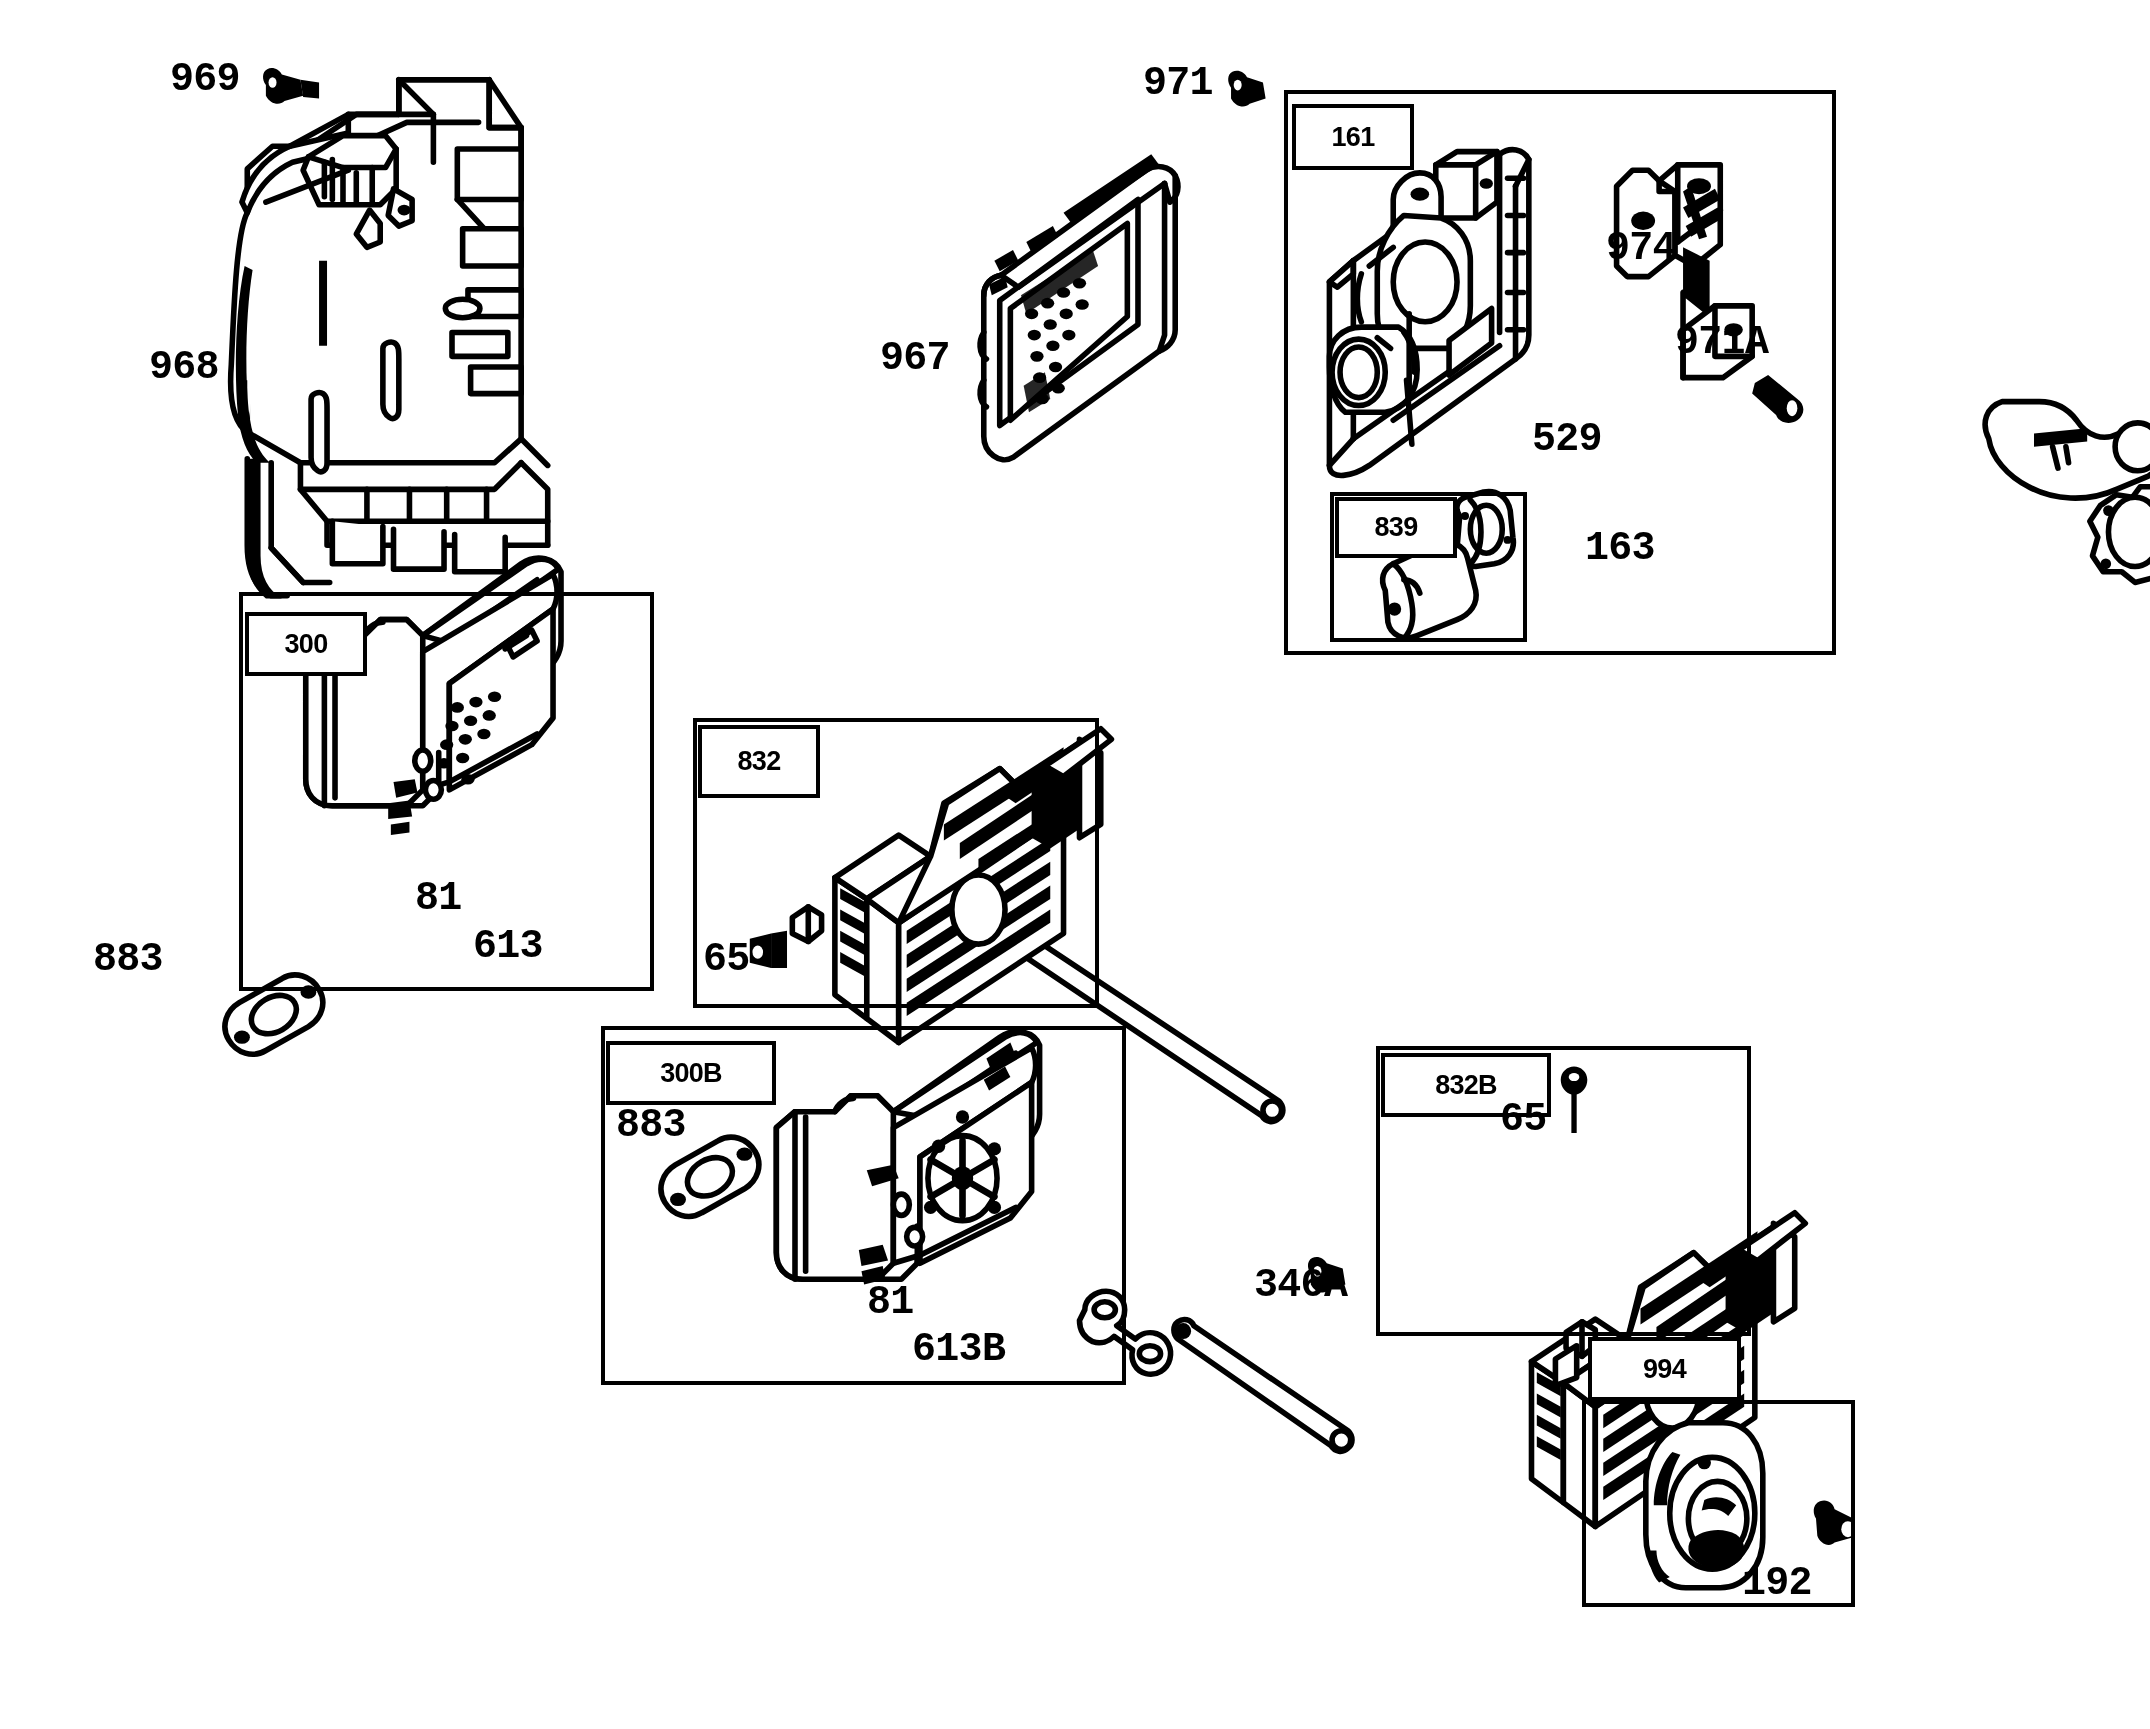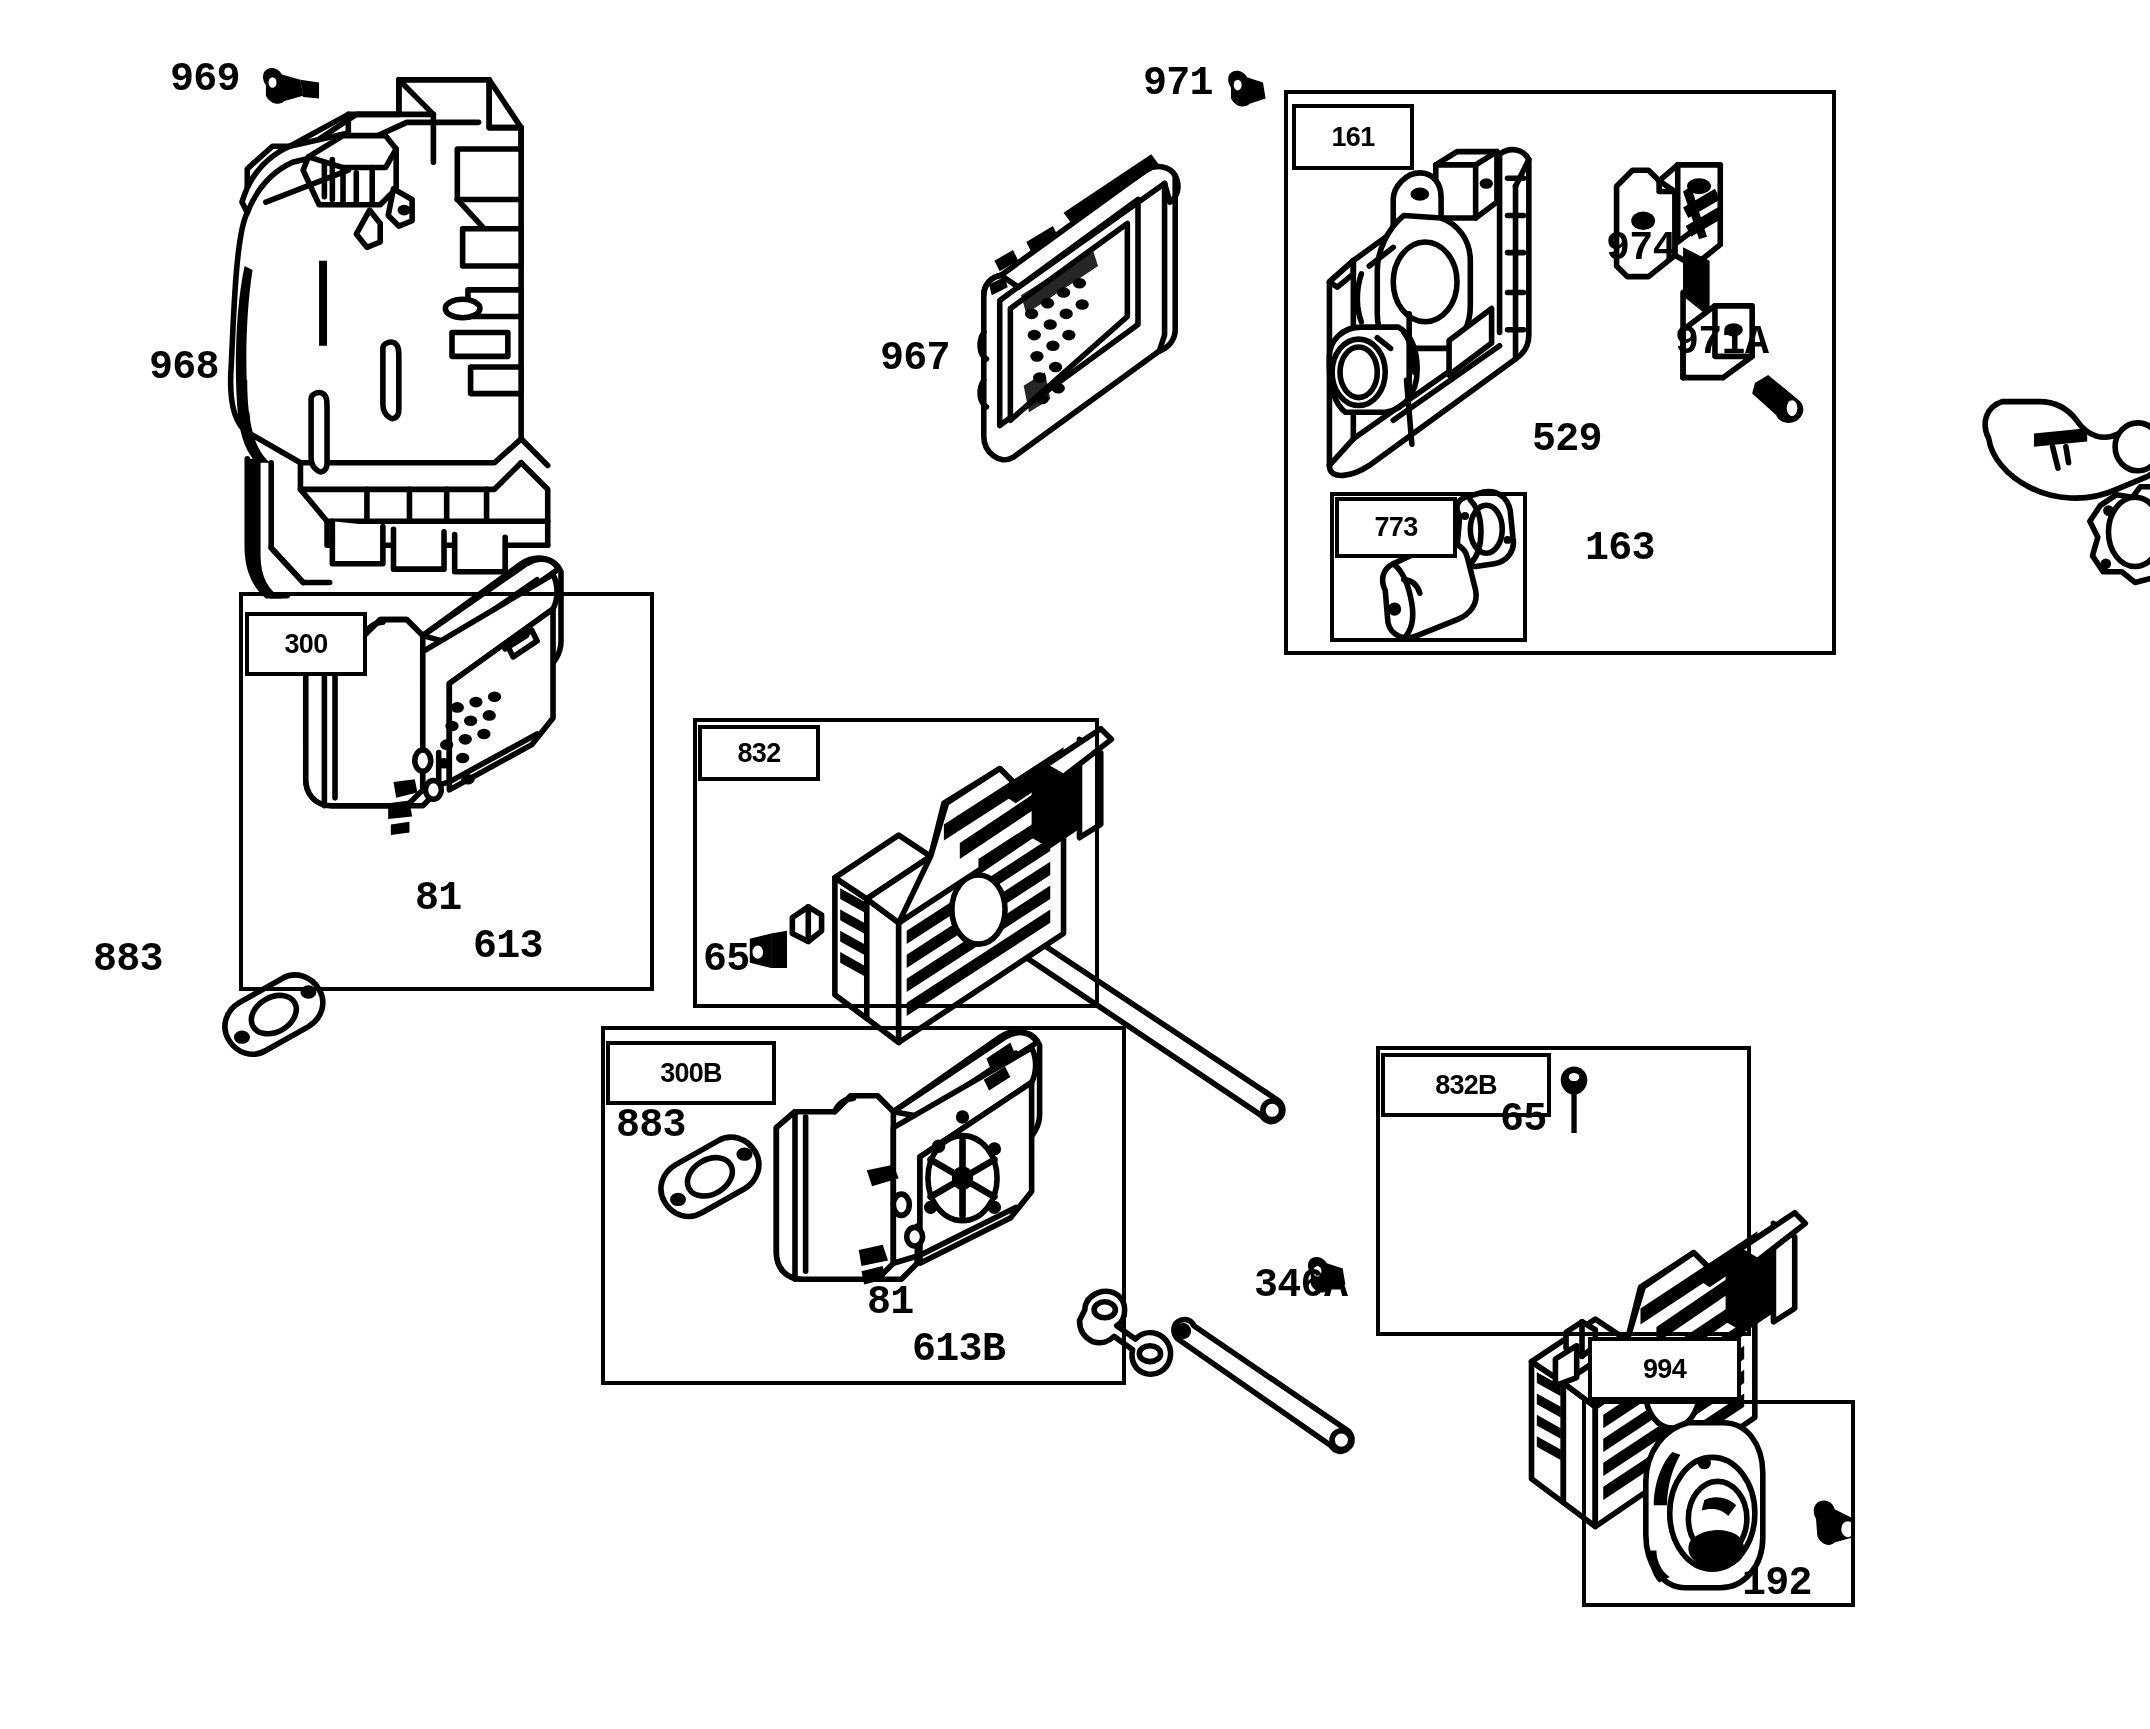--- a/index.html
+++ b/index.html
@@ -539,27 +539,27 @@
         <ellipse cx="1390" cy="1150" rx="5" ry="6" fill="#fff" stroke="none"></ellipse>
       </g>
 
     </g>
   </svg>
 
   <div class="group-box" style="left:1284px;top:90px;width:552px;height:565px;"></div>
   <div class="boxlabel" style="left:1292px;top:104px;width:122px;height:66px;">161</div>
 
   <div class="group-box" style="left:1330px;top:492px;width:197px;height:150px;"></div>
-  <div class="boxlabel" style="left:1335px;top:497px;width:122px;height:61px;">773</div>
+  <div class="boxlabel" style="left:1335px;top:497px;width:122px;height:61px;">839</div>
 
   <div class="group-box" style="left:239px;top:592px;width:415px;height:399px;"></div>
   <div class="boxlabel" style="left:245px;top:612px;width:122px;height:64px;">300</div>
 
   <div class="group-box" style="left:693px;top:718px;width:406px;height:290px;"></div>
-  <div class="boxlabel" style="left:698px;top:725px;width:122px;height:56px;">832</div>
+  <div class="boxlabel" style="left:698px;top:725px;width:122px;height:73px;">832</div>
 
   <div class="group-box" style="left:601px;top:1026px;width:525px;height:359px;"></div>
   <div class="boxlabel" style="left:606px;top:1041px;width:170px;height:64px;">300B</div>
 
   <div class="group-box" style="left:1376px;top:1046px;width:375px;height:290px;"></div>
   <div class="boxlabel" style="left:1381px;top:1053px;width:170px;height:64px;">832B</div>
 
   <div class="group-box" style="left:1582px;top:1400px;width:273px;height:207px;"></div>
   <div class="boxlabel" style="left:1588px;top:1337px;width:153px;height:64px;">994</div>
 

